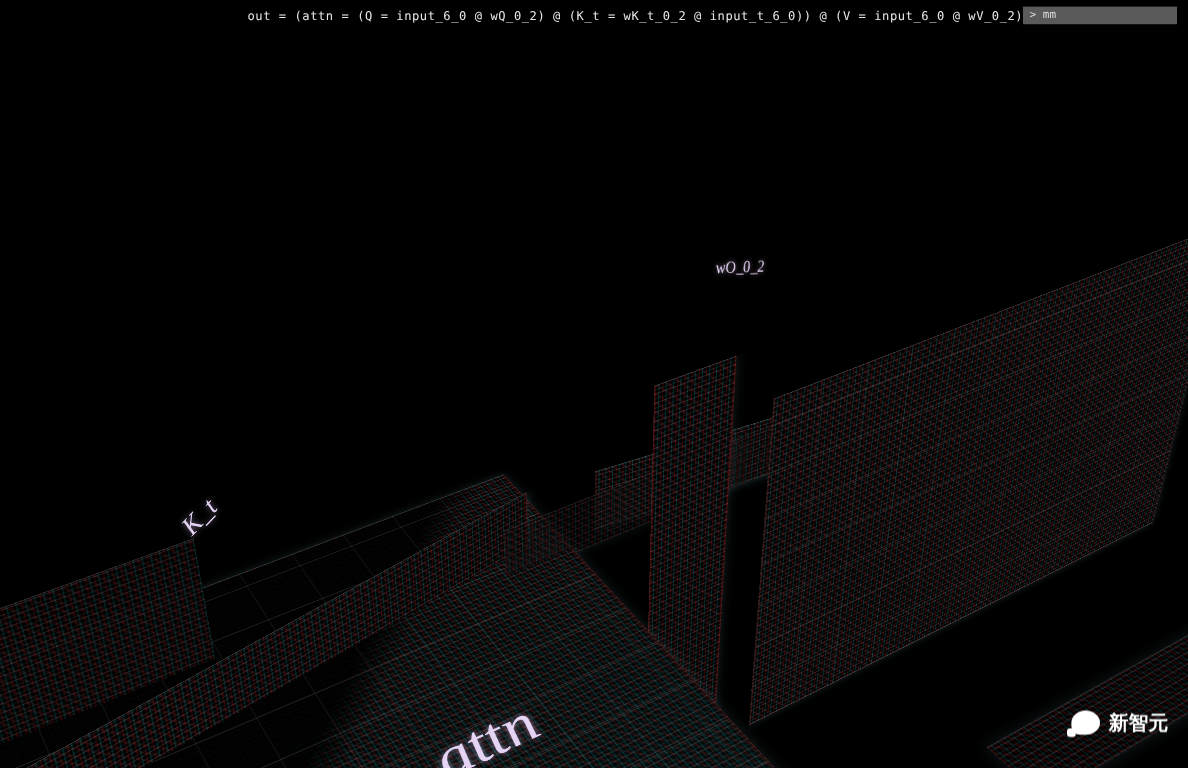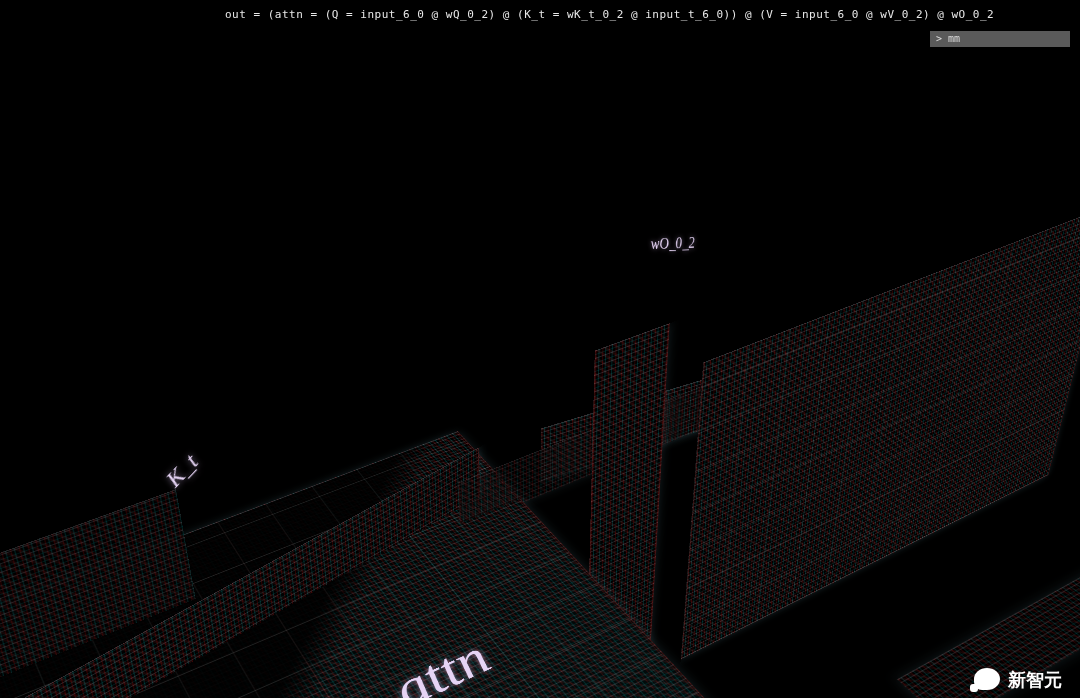--- a/index.html
+++ b/index.html
@@ -30,21 +30,20 @@
   top: 6px;
   right: 10px;
   width: 140px;
   height: 16px;
   background: #5a5a5a;
   color: #ddd;
   font-size: 10px;
   font-family: monospace;
   padding: 2px 6px;
   z-index: 100;
-  margin-top: 25px;
 }
 
 .stage {
   position: absolute;
   inset: 0;
   transform-style: preserve-3d;
   transform: rotateX(58deg) rotateZ(-32deg) translateZ(-120px);
 }
 
 
@@ -88,23 +87,23 @@
   font-family: Georgia, serif;
   font-size: 12px;
   text-shadow: 0 0 4px rgba(0,0,0,.8);
   transform-style: preserve-3d;
 }
 
 
 .watermark {
   position: absolute;
   right: 18px;
-  bottom: 6px;
+  bottom: 29px;
   display: flex;
-  align-items: flex-start;
+  align-items: center;
   gap: 8px;
   color: #fff;
   font-size: 18px;
   font-weight: 600;
   z-index: 200;
 }
 .watermark .bubble {
   width: 26px; height: 22px;
   background: #fff;
   border-radius: 50% 50% 50% 8px;

